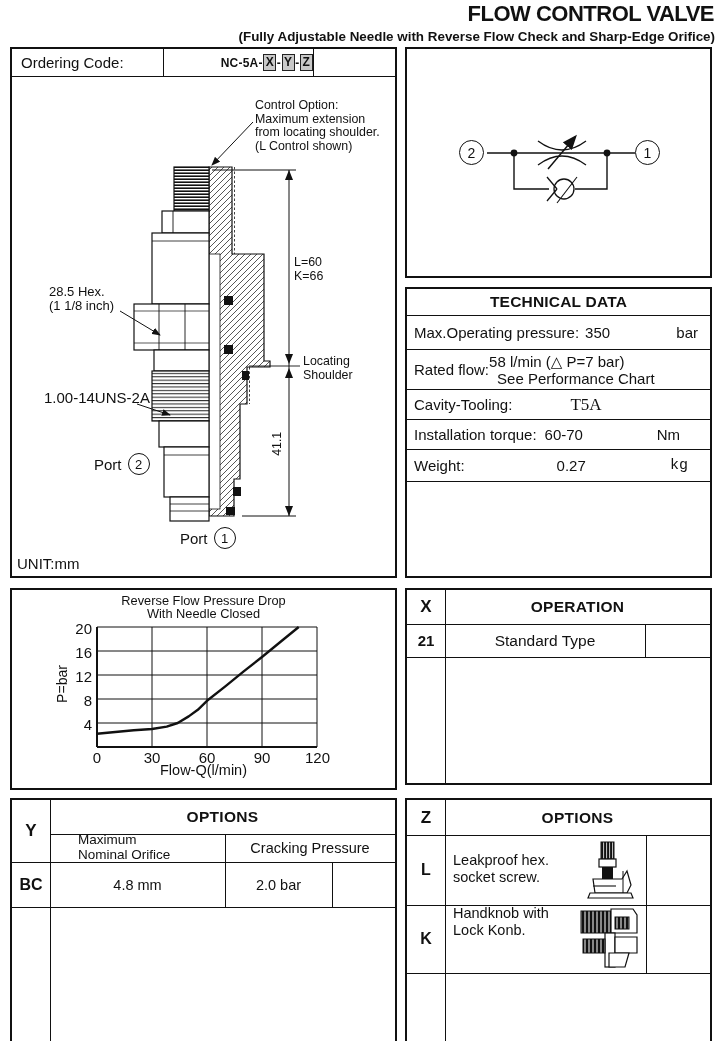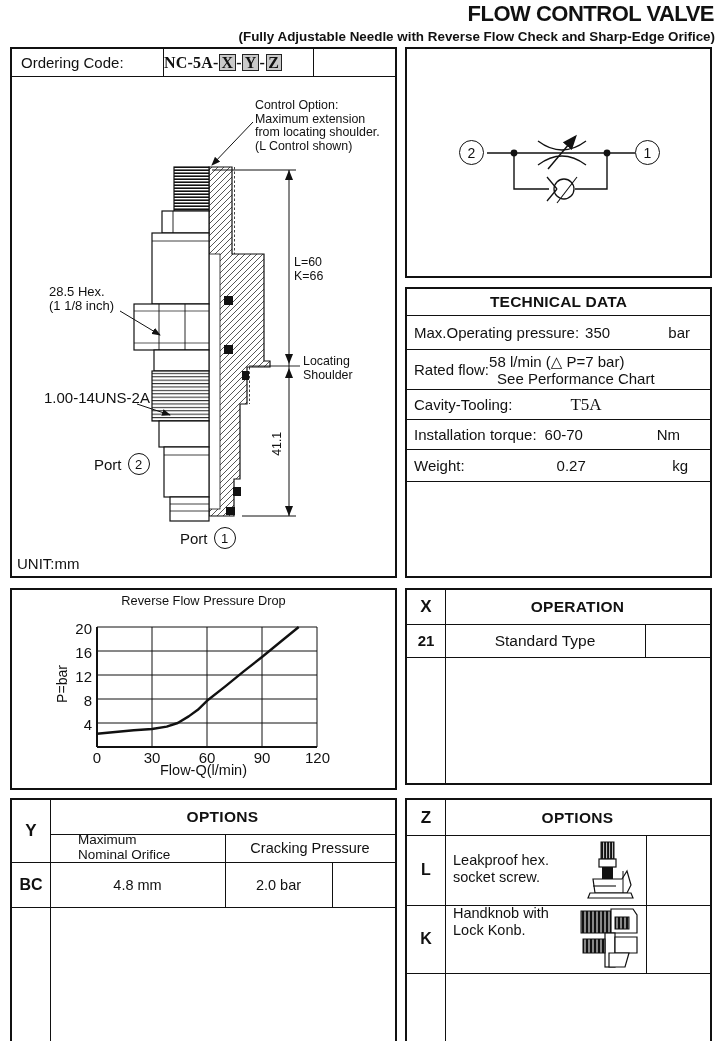--- a/index.html
+++ b/index.html
@@ -13,21 +13,21 @@
   .box{position:absolute;border:2px solid #111;background:#fff;box-sizing:border-box;}
   .hline{position:absolute;background:#111;height:1.4px;}
   .vline{position:absolute;background:#111;width:1.4px;}
   .ctr{display:flex;align-items:center;justify-content:center;text-align:center;}
   
   .title{top:1px;right:5px;font-size:22px;font-weight:800;letter-spacing:-0.5px;}
   .subtitle{top:29px;right:4px;font-size:13.4px;font-weight:700;}
   
   .ord-row{left:0;top:0;width:100%;height:28px;border-bottom:1.5px solid #111;display:flex;box-sizing:border-box;}
   .ord-label{width:152px;display:flex;align-items:center;padding-left:9px;font-size:15px;border-right:1.4px solid #111;box-sizing:border-box;}
-  .ord-code{width:150px;display:flex;align-items:center;justify-content:flex-start;font-size:16px;font-weight:800;border-right:1.4px solid #111;box-sizing:border-box;letter-spacing:0.2px;font-family:Liberation Serif, serif;}
+  .ord-code{width:150px;display:flex;align-items:center;justify-content:flex-end;font-size:12px;font-weight:800;border-right:1.4px solid #111;box-sizing:border-box;letter-spacing:0.2px;}
   .codebox{display:inline-block;background:#c9c9c9;border:1.2px solid #222;padding:0 1.5px;line-height:15px;margin:0 0.5px;}
   
   .ann{position:absolute;font-size:12.4px;line-height:13.6px;white-space:nowrap;}
   .port-lab{position:absolute;font-size:15px;display:flex;align-items:center;gap:6px;}
   .circ{display:inline-flex;align-items:center;justify-content:center;width:20px;height:20px;border:1.4px solid #111;border-radius:50%;font-size:13px;background:#fff;}
   .rot{transform:rotate(-90deg);transform-origin:center;}
   
   .td-title{height:26px;border-bottom:1.5px solid #111;font-size:15.5px;font-weight:800;letter-spacing:0.2px;text-align:right;}
   .td-row{display:flex;align-items:center;border-bottom:1.3px solid #111;padding-left:7px;font-size:15px;box-sizing:border-box;}
   .serif{font-family:"Liberation Serif","DejaVu Serif",serif;font-size:17px;text-align:center;}
@@ -177,47 +177,48 @@
   </svg>
   <div class="circ abs" style="left:52px;top:91px;width:23px;height:23px;font-size:14px;">2</div>
   <div class="circ abs" style="left:228px;top:91px;width:23px;height:23px;font-size:14px;">1</div>
 </div>
 
 <div class="box" style="left:405px;top:287px;width:307px;height:291px;">
   <div class="td-title ctr">TECHNICAL DATA</div>
   <div class="td-row" style="height:34px;">
     <span>Max.Operating pressure:</span>
     <span style="margin-left:6px;">350</span>
-    <span style="margin-left:auto;margin-right:20px;">bar</span>
+    <span style="margin-left:auto;margin-right:12px;">bar</span>
   </div>
   <div class="td-row" style="height:40px;">
     <span>Rated flow:</span>
     <span style="display:flex;flex-direction:column;line-height:17px;">
       <span>58 l/min (△ P=7 bar)</span>
       <span style="margin-left:8px;">See Performance Chart</span>
     </span>
   </div>
   <div class="td-row" style="height:30px;">
     <span>Cavity-Tooling:</span>
     <span class="serif" style="margin-left:58px;">T5A</span>
   </div>
   <div class="td-row" style="height:30px;">
     <span>Installation torque:</span>
     <span style="margin-left:8px;">60-70</span>
     <span style="margin-left:auto;margin-right:30px;">Nm</span>
   </div>
   <div class="td-row" style="height:32px;">
     <span>Weight:</span>
     <span style="margin-left:92px;">0.27</span>
-    <span style="margin-left:auto;margin-right:22px;">kg</span>
+    <span style="margin-left:auto;margin-right:22px;font-family:Liberation Mono, monospace;">kg</span>
   </div>
 </div>
 
 <div class="box" id="chart-box" style="left:10px;top:588px;width:387px;height:202px;">
   <div class="ch-title abs" style="top:4px;">Reverse Flow Pressure Drop</div>
+  <div class="ch-title abs" style="top:17px;">With Needle Closed</div>
   <svg id="chart-svg" width="383" height="198" viewBox="0 0 383 198">
       <line x1="85" y1="133" x2="305" y2="133" stroke="#111" stroke-width="1"></line>
       <line x1="85" y1="109" x2="305" y2="109" stroke="#111" stroke-width="1"></line>
       <line x1="85" y1="85" x2="305" y2="85" stroke="#111" stroke-width="1"></line>
       <line x1="85" y1="61" x2="305" y2="61" stroke="#111" stroke-width="1"></line>
       <line x1="85" y1="37" x2="305" y2="37" stroke="#111" stroke-width="1"></line>
       <line x1="85" y1="37" x2="85" y2="157" stroke="#111" stroke-width="1"></line>
       <line x1="140" y1="37" x2="140" y2="157" stroke="#111" stroke-width="1"></line>
       <line x1="195" y1="37" x2="195" y2="157" stroke="#111" stroke-width="1"></line>
       <line x1="250" y1="37" x2="250" y2="157" stroke="#111" stroke-width="1"></line>

